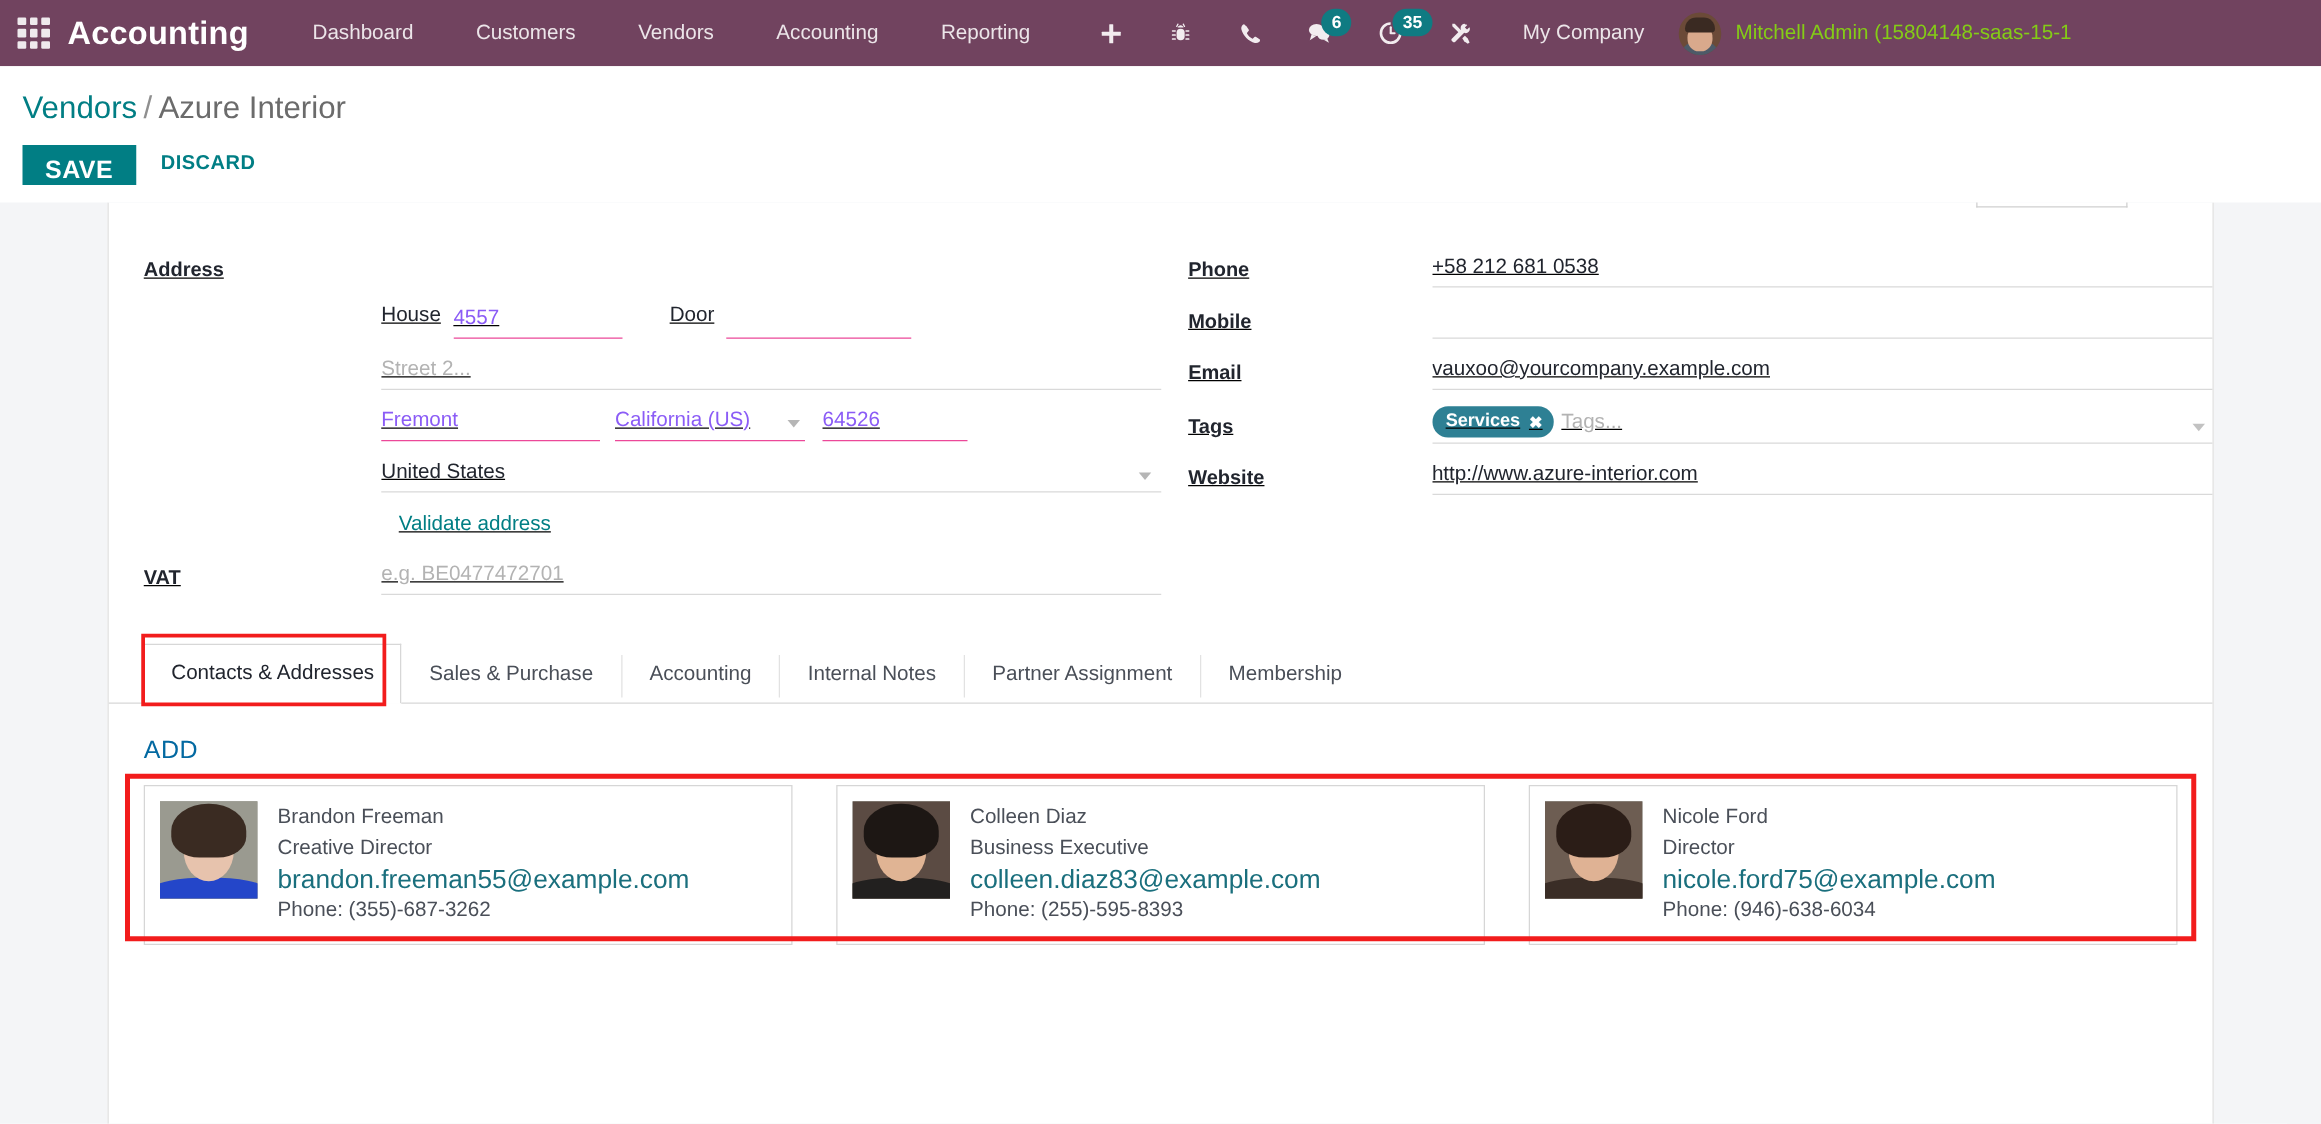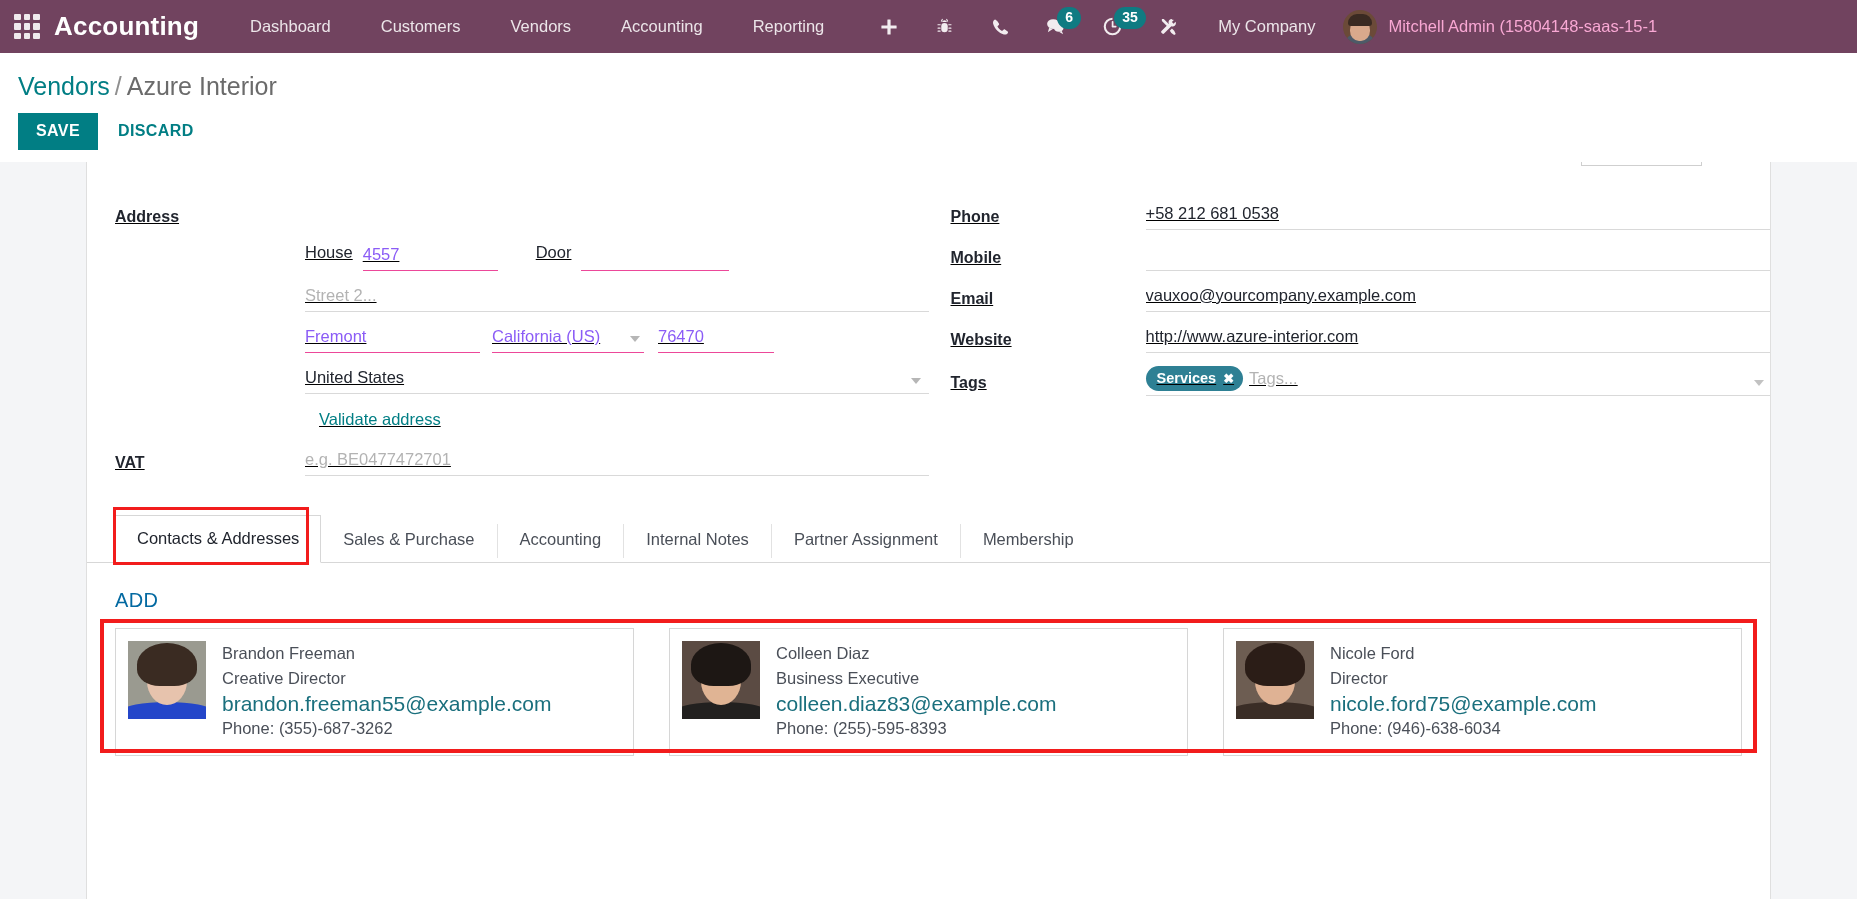--- a/index.html
+++ b/index.html
@@ -106,21 +106,21 @@
     width: 24px; height: 12px;
     border-radius: 12px 12px 4px 4px;
     background: #3a2a22;
   }
   .avatar .body {
     position: absolute; left: 2px; bottom: 0;
     width: 30px; height: 10px;
     border-radius: 14px 14px 0 0;
     background: #4d5a68;
   }
-  .user-name { font-size: 16.5px; color: #f9a8d4; }
+  .user-name { font-size: 16.5px; color: #84cc16; }
 
   
   .control-panel {
     background: #ffffff;
     padding: 0 18px;
     position: relative;
     height: 109px;
   }
   .breadcrumb {
     padding-top: 18px;
@@ -129,24 +129,24 @@
     white-space: nowrap;
   }
   .bc-link { color: #017e84; cursor: pointer; }
   .bc-sep { color: #8f8f8f; margin: 0 5px; }
   .bc-current { color: #6b6b6b; }
 
   .cp-buttons { margin-top: 12px; display: flex; align-items: center; }
   .btn-save {
     background: #017e84;
     color: #ffffff;
-    font-size: 16px;
+    font-size: 20px;
     font-weight: bold;
     letter-spacing: .4px;
-    padding: 9px 18px 10px 18px;
+    padding: 9px 18px 0 18px;
     border: none;
     cursor: pointer;
     font-family: inherit;
   }
   .btn-discard {
     color: #017e84;
     font-size: 16px;
     font-weight: bold;
     letter-spacing: .4px;
     padding: 9px 14px 10px 20px;
@@ -576,21 +576,21 @@
         </div>
 
         <div class="frow">
           <div class="flabel"></div>
           <div class="inline-group">
             <div class="ig-field w-city">Fremont</div>
             <div class="ig-field w-state">
               <span>California (US)</span>
               <span class="caret"></span>
             </div>
-            <div class="ig-field w-zip">76470</div>
+            <div class="ig-field w-zip">64526</div>
           </div>
         </div>
 
         <div class="frow country-row">
           <div class="flabel"></div>
           <div class="finput">
             <span>United States</span>
             <span class="country-caret"></span>
           </div>
         </div>
@@ -617,37 +617,37 @@
         </div>
 
         <div class="frow">
           <div class="flabel right-lbl">Mobile</div>
           <div class="finput"></div>
         </div>
 
         <div class="frow">
           <div class="flabel right-lbl">Email</div>
           <div class="finput">vauxoo@yourcompany.example.com</div>
-        </div>
-
-        <div class="frow">
-          <div class="flabel right-lbl">Website</div>
-          <div class="finput">http://www.azure-interior.com</div>
         </div>
 
         <div class="frow">
           <div class="flabel right-lbl">Tags</div>
           <div class="tags-field">
             <span class="tag-pill">
               <span>Services</span>
               <span class="tag-x">✖</span>
             </span>
             <span class="tags-placeholder">Tags...</span>
             <span class="tags-caret"></span>
           </div>
+        </div>
+
+        <div class="frow">
+          <div class="flabel right-lbl">Website</div>
+          <div class="finput">http://www.azure-interior.com</div>
         </div>
 
       </div>
     </div>
 
     <div class="notebook">
       <div class="tab active">Contacts &amp; Addresses</div>
       <div class="tab">Sales &amp; Purchase</div>
       <div class="tab-sep"></div>
       <div class="tab">Accounting</div>

